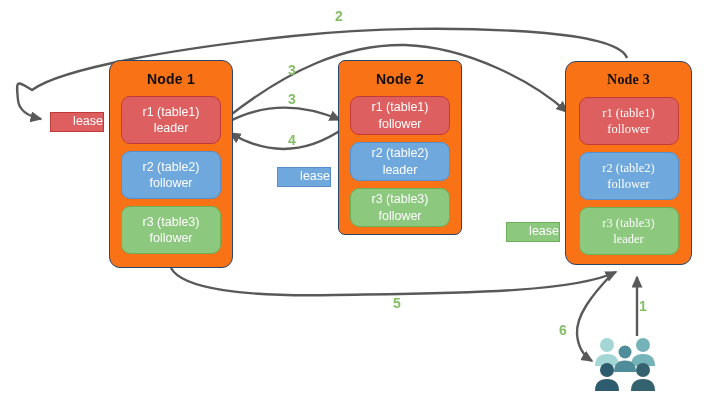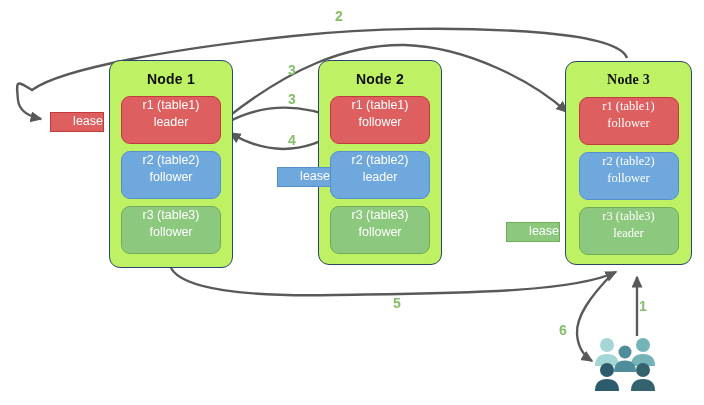--- a/index.html
+++ b/index.html
@@ -3,36 +3,36 @@
 <meta charset="utf-8">
 <style>
   html,body{margin:0;padding:0;}
   body{
     width:704px;height:405px;position:relative;overflow:hidden;
     background:#ffffff;
     font-family:"Liberation Sans", sans-serif;
   }
   .arrow-layer{position:absolute;left:0;top:0;width:704px;height:405px;pointer-events:none;}
   .node{
-    position:absolute;background:#bef264;
+    position:absolute;background:#f97316;
     border:1.6px solid #29476b;border-radius:11px;
     display:flex;flex-direction:column;align-items:center;
     box-sizing:border-box;padding-top:6px;z-index:2;
   }
   #node1{left:109px;top:60px;width:124px;height:208px;}
-  #node2{left:318px;top:60px;width:124px;height:205px;}
+  #node2{left:338px;top:60px;width:124px;height:175px;border-radius:7px;}
   #node3{left:565px;top:61px;width:127px;height:204px;font-family:Liberation Serif, serif;}
   .node-title{
     font-weight:bold;font-size:14px;color:#0e0e0e;
     margin:4px 0 9px 0;letter-spacing:.2px;
   }
   .replica{
     width:100px;height:48px;border-radius:9px;color:#ffffff;
     font-size:12.5px;line-height:1.32;text-align:center;
-    display:flex;flex-direction:column;align-items:center;
+    display:flex;flex-direction:column;justify-content:center;align-items:center;
     margin-bottom:7px;box-sizing:border-box;
   }
   .red{background:#dd5f5f;border:1.5px solid #c23b3b;}
   .blue{background:#6fa8dc;border:1.5px solid #568fcb;}
   .green{background:#8cc87d;border:1.5px solid #6fae58;}
   .lease{
     position:absolute;width:54px;height:20px;border-radius:0;
     color:#ffffff;font-size:12.5px;text-align:right;line-height:17px;
     box-sizing:border-box;z-index:3;
   }

